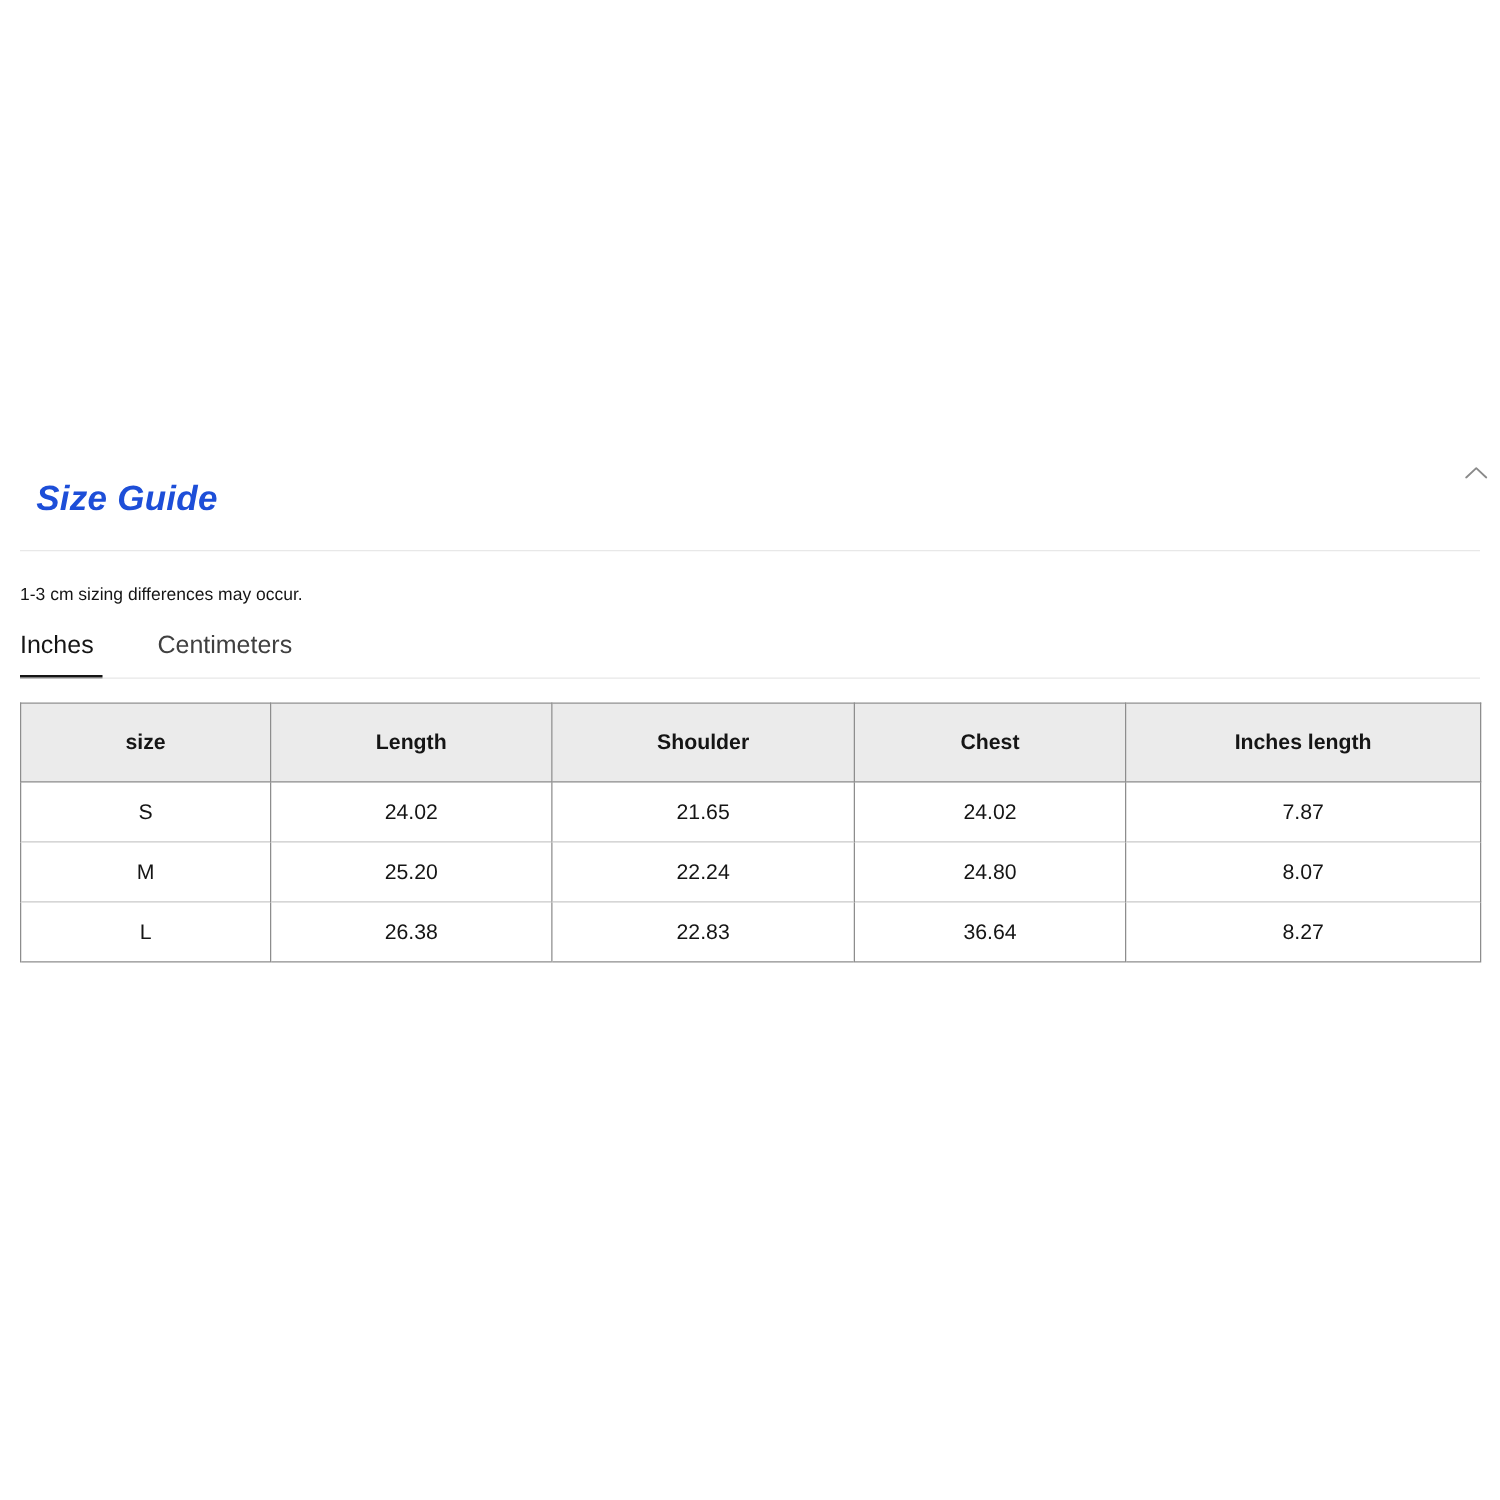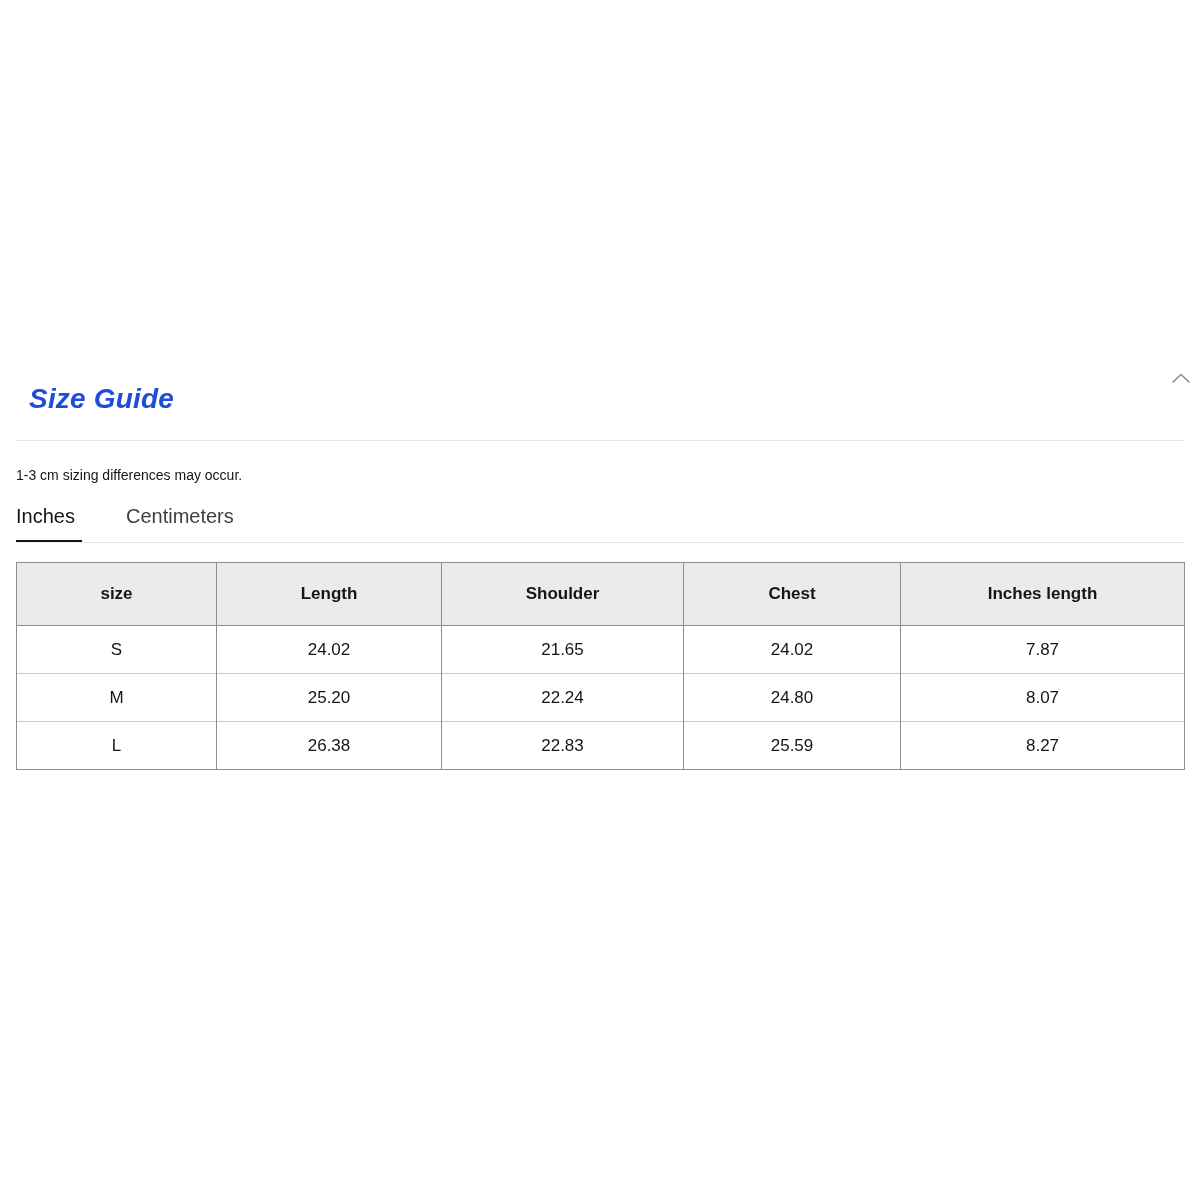--- a/index.html
+++ b/index.html
@@ -115,19 +115,19 @@
         <td>M</td>
         <td>25.20</td>
         <td>22.24</td>
         <td>24.80</td>
         <td>8.07</td>
       </tr>
       <tr>
         <td>L</td>
         <td>26.38</td>
         <td>22.83</td>
-        <td>25.59</td>
+        <td>36.64</td>
         <td>8.27</td>
       </tr>
     </tbody>
   </table>
 
 </div>
 
 </body></html>

